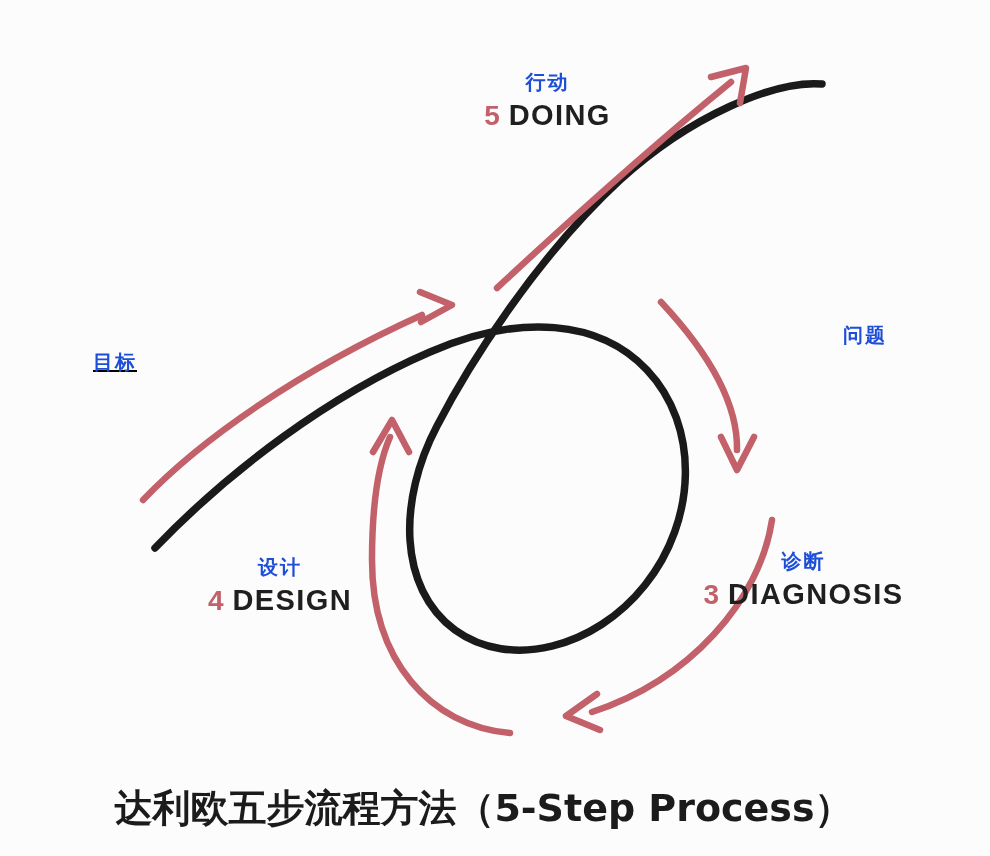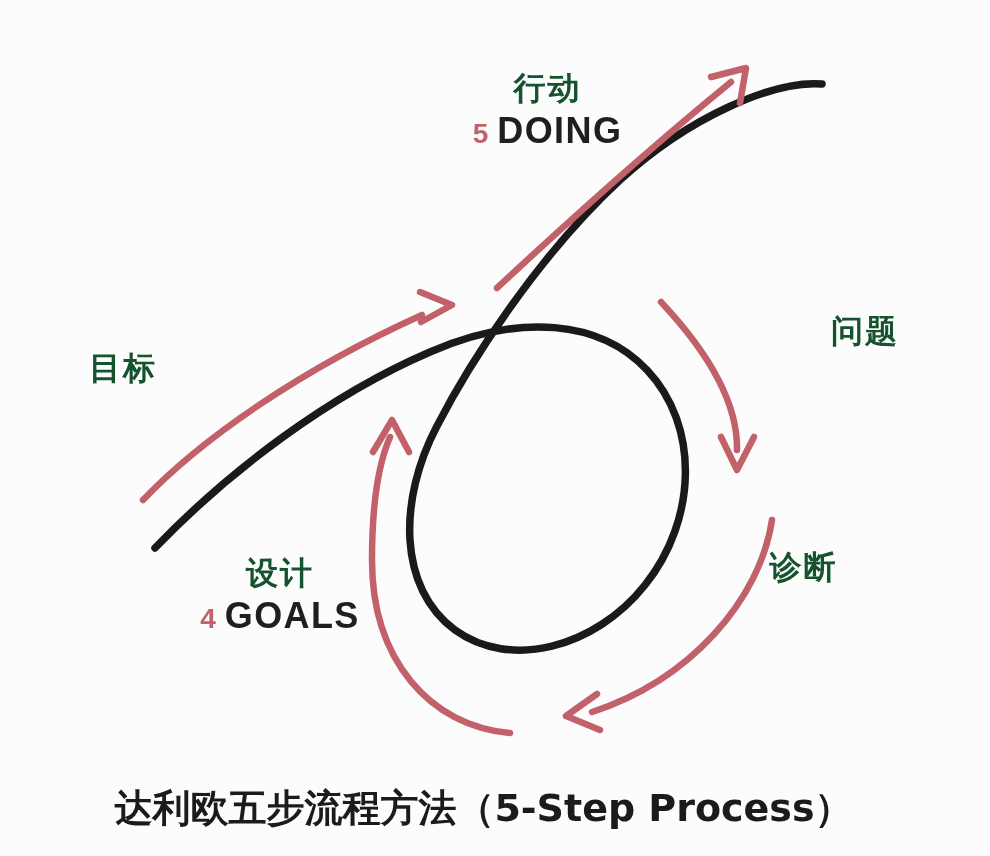--- a/index.html
+++ b/index.html
@@ -30,49 +30,49 @@
     height: 856px;
   }
   .step-label {
     position: absolute;
     text-align: center;
     white-space: nowrap;
     line-height: 1.0;
   }
   .step-label .cn {
     display: block;
-    color: #14532d;
-    font-size: 32px;
+    color: #1d4ed8;
+    font-size: 20px;
     font-weight: 700;
     letter-spacing: 2px;
     margin-bottom: 9px;
     font-family: "DejaVu Sans", "Liberation Sans", sans-serif;
   }
   .step-label .en-row {
     display: block;
     white-space: nowrap;
   }
   .step-label .num {
     color: #c2616a;
     font-size: 28px;
     font-weight: 700;
     letter-spacing: 0px;
   }
   .step-label .en {
     color: #201f20;
-    font-size: 36px;
+    font-size: 29px;
     font-weight: 700;
     letter-spacing: 1.4px;
     margin-left: 9px;
   }
 
   
-  #label-1 { left: 28px;  top: 352px; width: 190px; }
+  #label-1 { left: 20px;  top: 352px; width: 190px; text-decoration: underline; }
   #label-1 .cn { text-align: center; }
-  #label-2 { left: 750px; top: 315px; width: 230px; }
+  #label-2 { left: 750px; top: 325px; width: 230px; }
   #label-3 { left: 681px; top: 551px; width: 245px; }
   #label-4 { left: 190px; top: 557px; width: 180px; }
   #label-5 { left: 455px; top: 72px;  width: 185px; }
 
   #chart-title {
     position: absolute;
     left: 0;
     top: 783px;
     width: 967px;
     text-align: center;
@@ -132,26 +132,29 @@
   <div class="step-label" id="label-1">
     <span class="cn">目标</span>
   </div>
 
   <div class="step-label" id="label-2">
     <span class="cn">问题</span>
   </div>
 
   <div class="step-label" id="label-3">
     <span class="cn">诊断</span>
+    <span class="en-row">
+      <span class="num">3</span><span class="en">DIAGNOSIS</span>
+    </span>
   </div>
 
   <div class="step-label" id="label-4">
     <span class="cn">设计</span>
     <span class="en-row">
-      <span class="num">4</span><span class="en">GOALS</span>
+      <span class="num">4</span><span class="en">DESIGN</span>
     </span>
   </div>
 
   <div class="step-label" id="label-5">
     <span class="cn">行动</span>
     <span class="en-row">
       <span class="num">5</span><span class="en">DOING</span>
     </span>
   </div>
 

